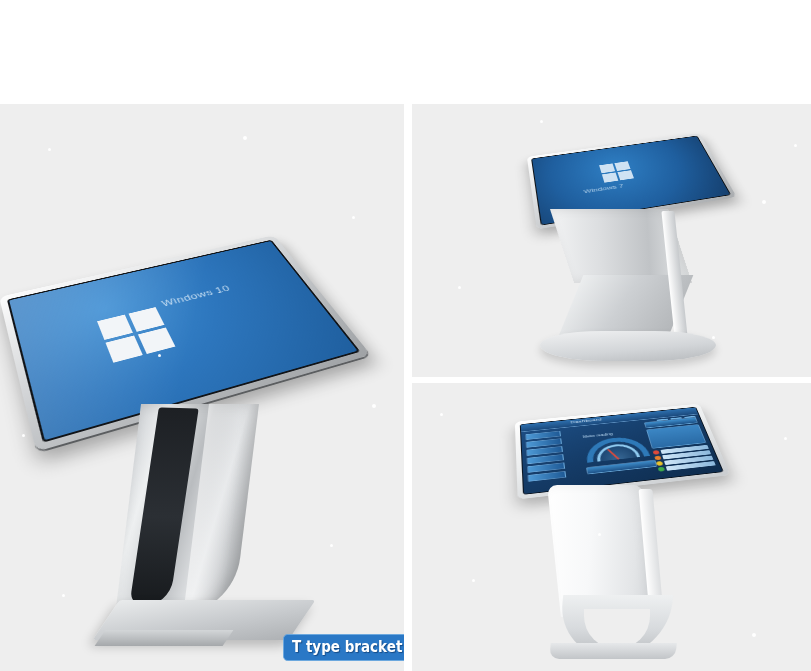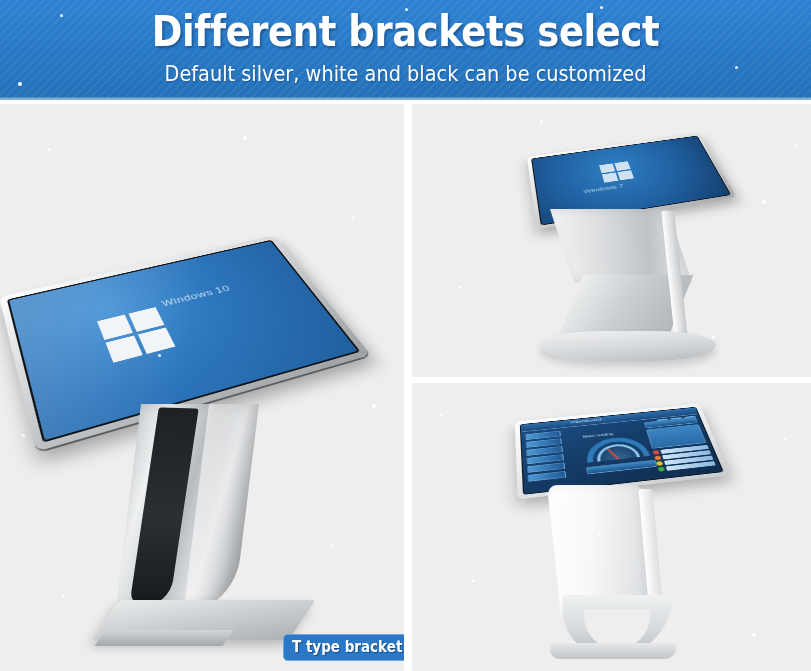--- a/index.html
+++ b/index.html
@@ -389,29 +389,20 @@
     background: linear-gradient(90deg,#ffffff,#dcdee0);
     transform: skewX(5deg);
     border-radius: 3px;
   }
 </style>
 </head>
 <body>
 
 <div class="page">
 
-  <div class="header">
-    <div class="header-title">Different brackets select</div>
-    <div class="header-subtitle">Default silver, white and black can be customized</div>
-    <span class="sparkle" style="left:60px;top:14px;width:3px;height:3px;"></span>
-    <span class="sparkle" style="left:18px;top:82px;width:4px;height:4px;"></span>
-    <span class="sparkle" style="left:405px;top:8px;width:3px;height:3px;"></span>
-    <span class="sparkle" style="left:600px;top:6px;width:3px;height:3px;"></span>
-    <span class="sparkle" style="left:735px;top:66px;width:3px;height:3px;"></span>
-  </div>
 
   <div class="panel panel-main">
 
     <div class="t-kiosk">
 
       <div class="t-screen-wrap">
         <div class="t-bezel">
           <div class="t-glass">
             <div class="win-logo t-win-logo">
               <span></span>

